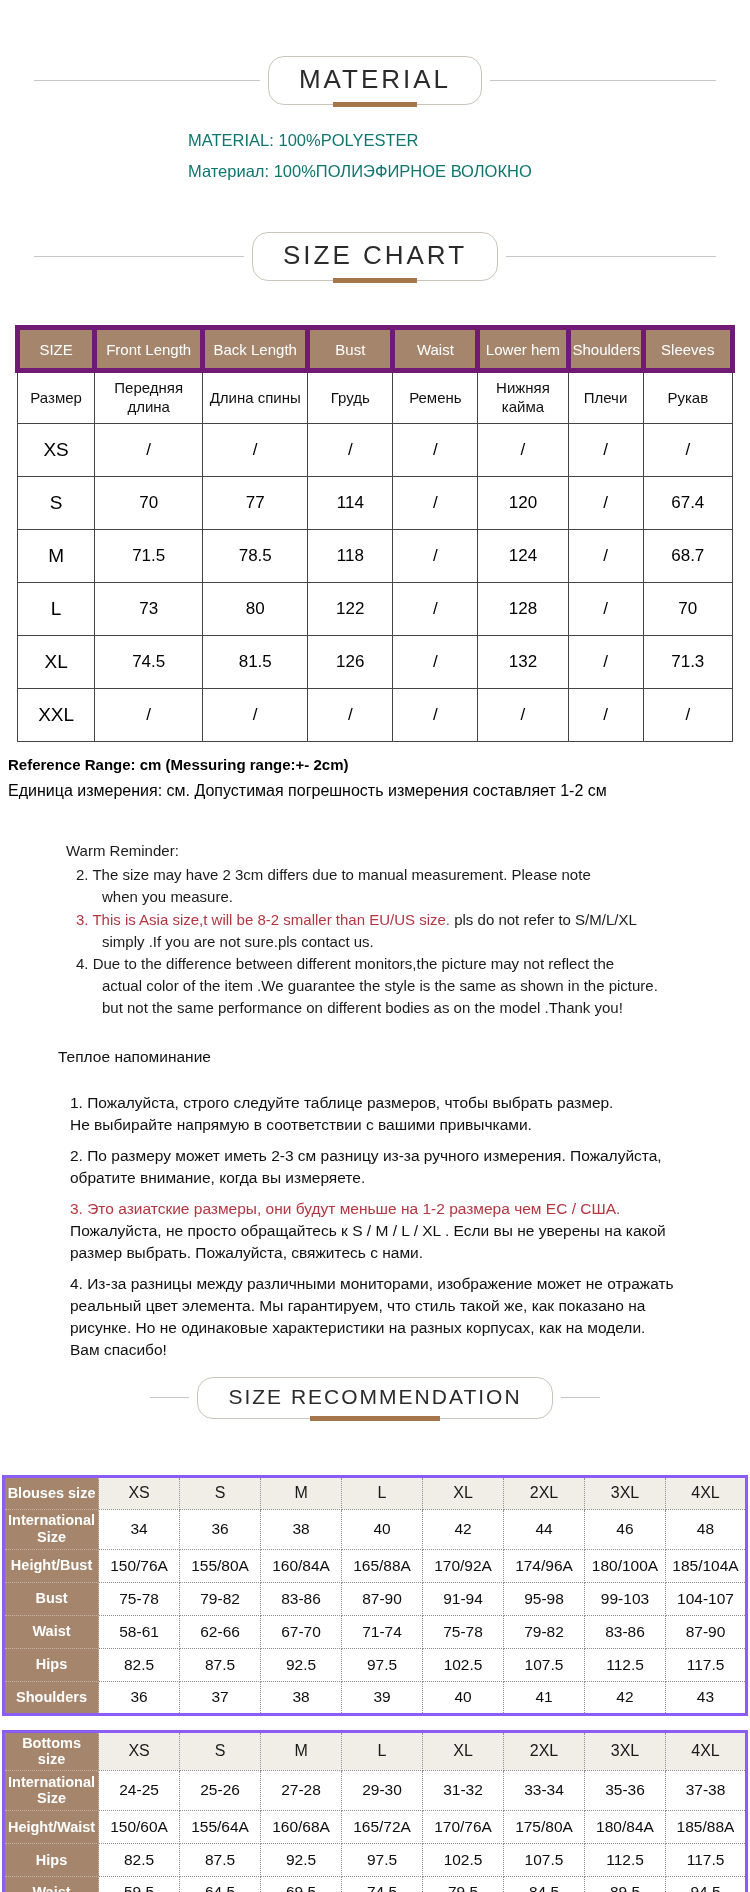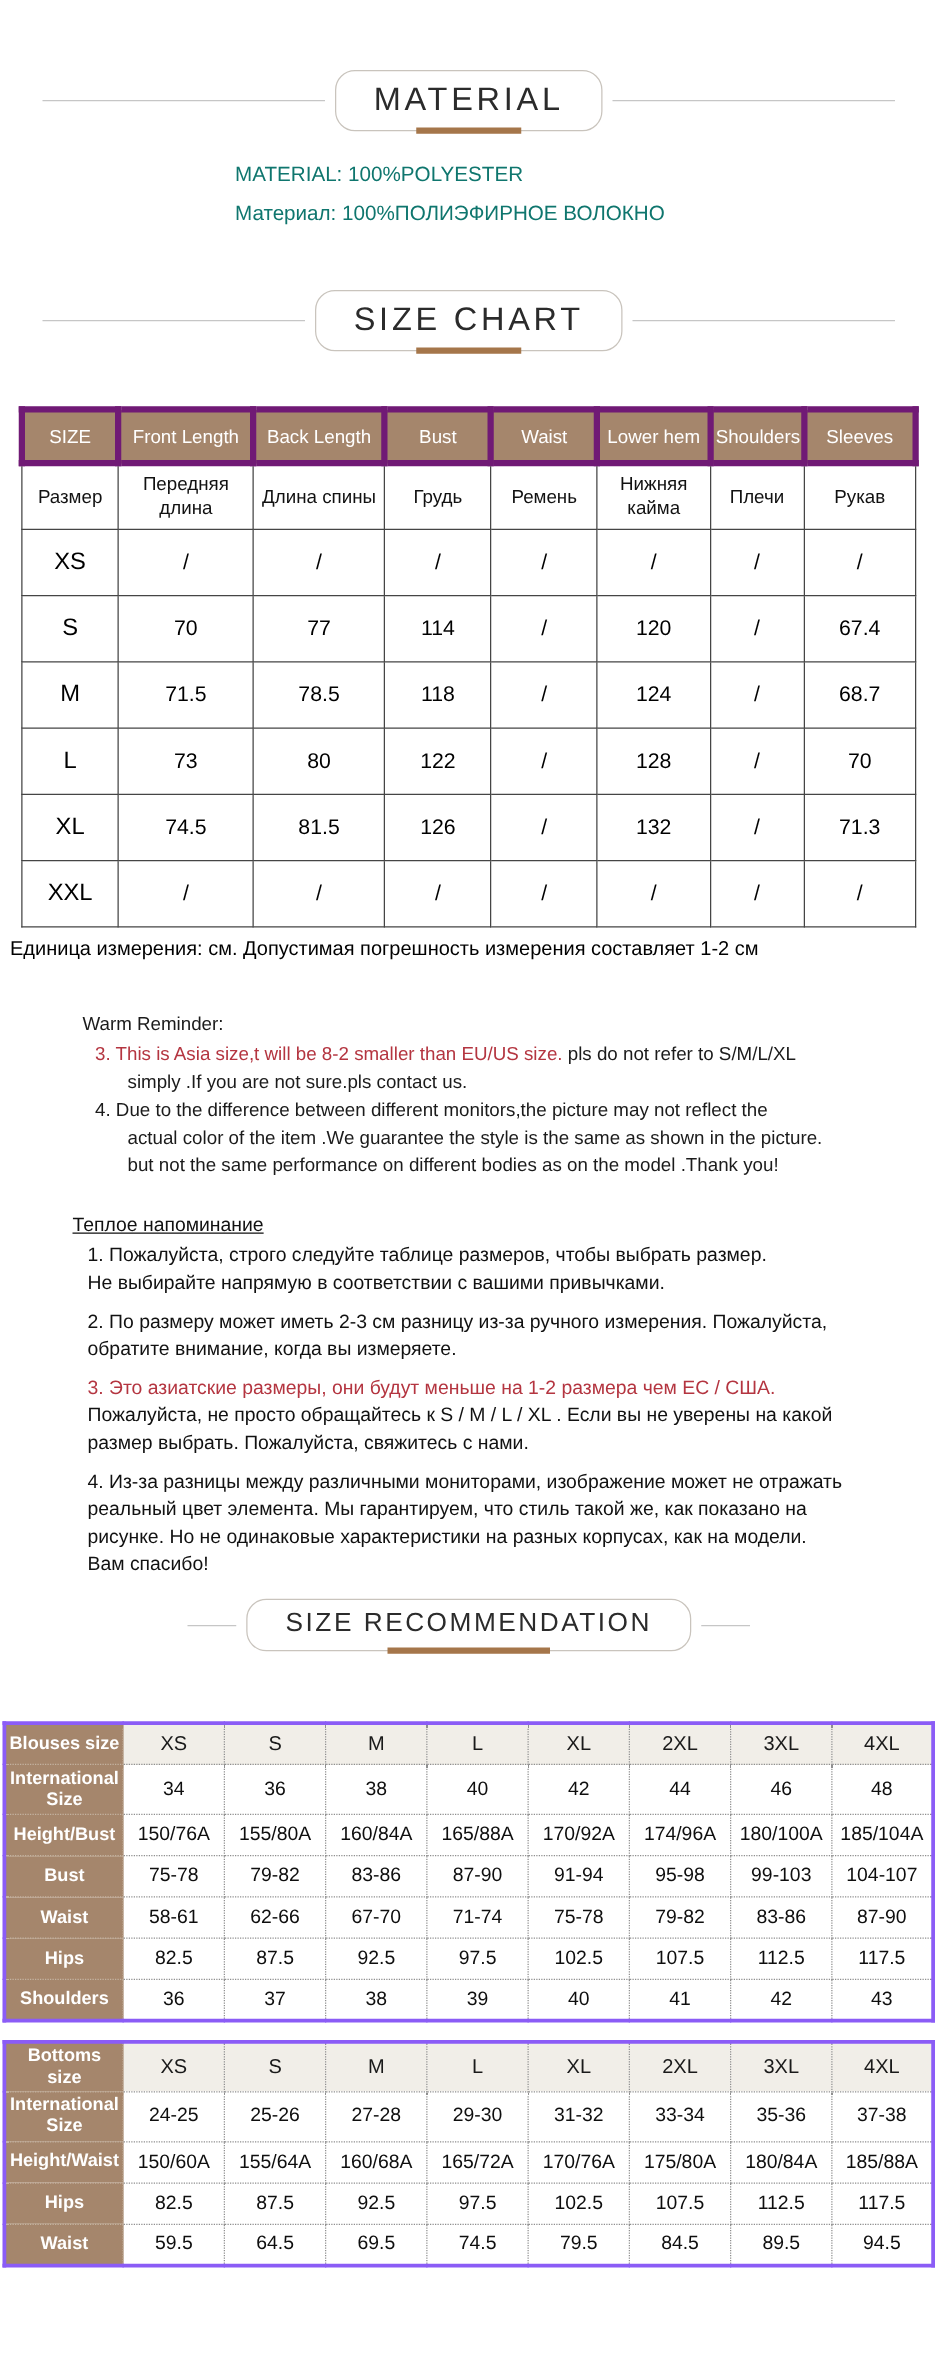--- a/index.html
+++ b/index.html
@@ -51,21 +51,21 @@
   .ref-ru { margin:9px 0 0 8px;  font-size:16px; color:#000; }
 
   
   .rem-en { margin:40px 0 0 66px; width:650px; font-size:15px; line-height:1.48; color:#1b1b1b; }
   .rem-en .rem-title { margin-bottom:2px; }
   .rem-en .items { margin-left:10px; }
   .rem-en .item { padding-left:26px; text-indent:-26px; white-space:pre-line; }
   .red { color:var(--red,#b43540); }
 
   .rem-ru { margin:26px 0 0 58px; width:668px; font-size:15.5px; line-height:1.42; color:#111; }
-  .rem-ru .rem-title { margin-bottom:2px;text-decoration:underline; }
+  .rem-ru .rem-title { margin-bottom:24px; }
   .rem-ru .item { margin:0 0 9px 12px; white-space:pre-line; }
 
   
   table.rec-table {
     width:746px; margin:56px 0 0 2px; border-collapse:collapse; table-layout:fixed;
     text-align:center; border:3px solid #8b5cf6;
   }
   table.rec-table.second { margin-top:14px; }
   table.rec-table td { border:1px dotted #8f8f8f; padding:2px; }
   table.rec-table td.label {
@@ -195,25 +195,28 @@
           <td>/</td>
           <td>/</td>
           <td>/</td>
           <td>/</td>
           <td>/</td>
           <td>/</td>
         </tr>
       </tbody>
   </table>
 
+  <div class="ref-en">Reference Range: cm (Messuring range:+- 2cm)</div>
   <div class="ref-ru">Единица измерения: см. Допустимая погрешность измерения составляет 1-2 см</div>
 
   <div class="rem-en">
     <div class="rem-title">Warm Reminder:</div>
     <div class="items">
+      <div class="item">2. The size may have 2 3cm differs due to manual measurement. Please note
+when you measure.</div>
       <div class="item"><span class="red">3. This is Asia size,t will be 8-2 smaller than EU/US size.</span><span> pls do not refer to S/M/L/XL
 simply .If you are not sure.pls contact us.</span></div>
       <div class="item">4. Due to the difference between different monitors,the picture may not reflect the
 actual color of the item .We guarantee the style is the same as shown in the picture.
 but not the same performance on different bodies as on the model .Thank you!</div>
     </div>
   </div>
 
   <div class="rem-ru">
     <div class="rem-title">Теплое напоминание</div>

